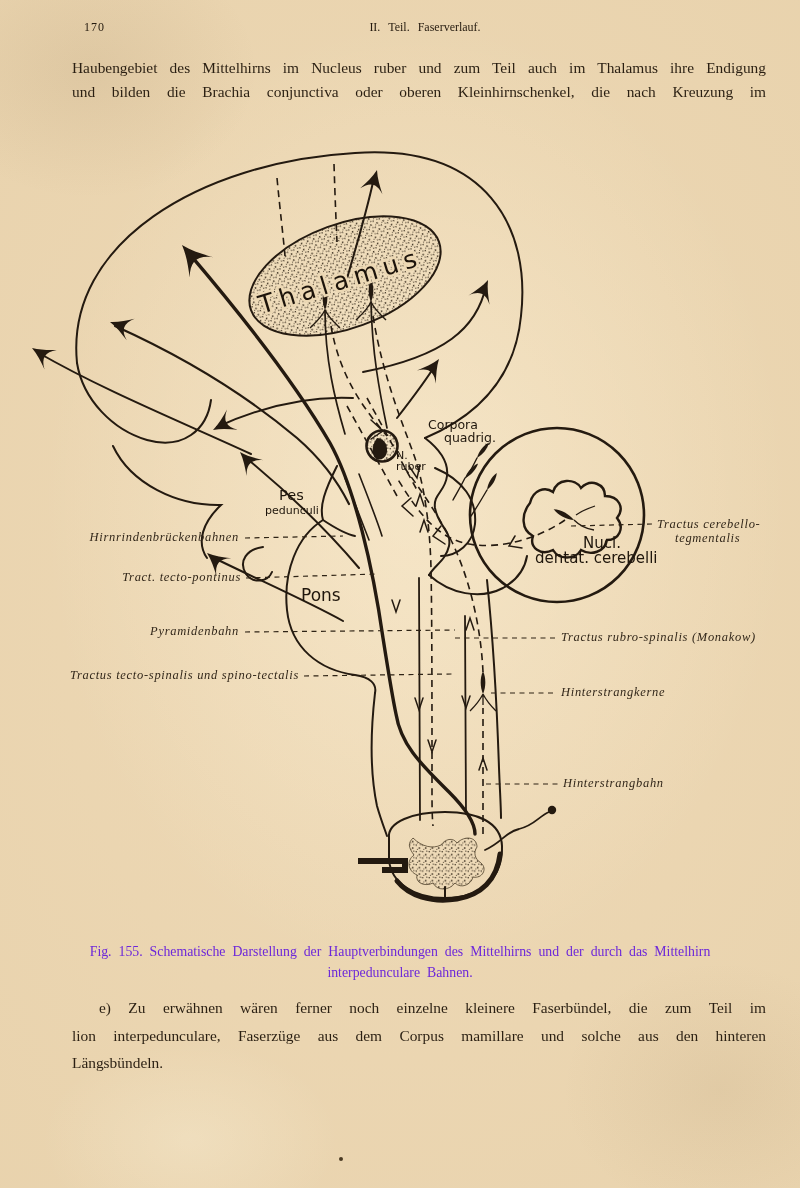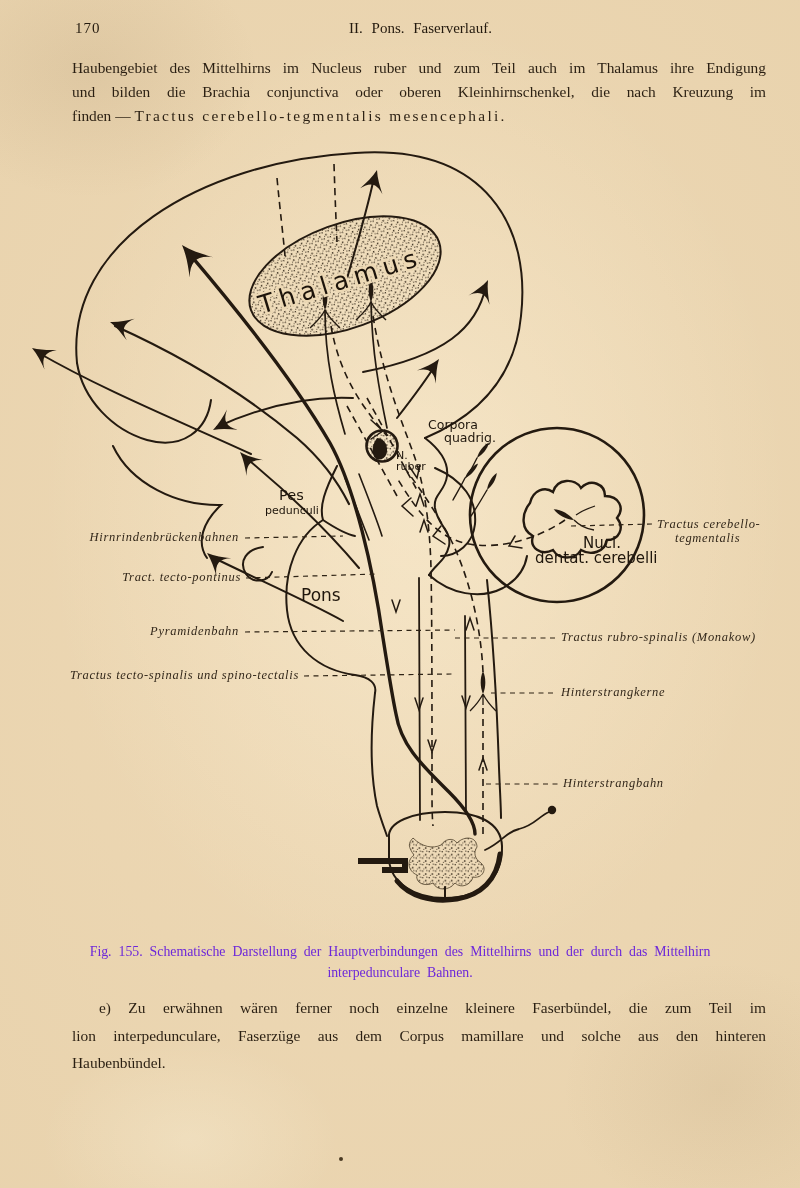--- a/index.html
+++ b/index.html
@@ -9,21 +9,21 @@
       radial-gradient(ellipse 620px 800px at 52% 42%, rgba(255,245,220,.45) 0%, rgba(255,245,220,0) 60%),
       radial-gradient(ellipse 1100px 1500px at 50% 50%, #eed9b6 0%, #e8d2ac 62%, #dcc49b 85%, #cdb186 100%);
     font-family:"Liberation Serif", serif;
     color:#241a0e;
   }
   .stain{position:absolute;border-radius:50%;pointer-events:none;}
   .stain1{left:-80px;top:-60px;width:340px;height:260px;background:radial-gradient(ellipse, rgba(120,90,50,.10), rgba(120,90,50,0) 70%);}
   .stain2{left:560px;top:960px;width:320px;height:260px;background:radial-gradient(ellipse, rgba(120,90,50,.08), rgba(120,90,50,0) 70%);}
   .stain3{left:40px;top:1040px;width:300px;height:200px;background:radial-gradient(ellipse, rgba(255,250,230,.25), rgba(255,250,230,0) 70%);}
 
-  .hdr{position:absolute;top:20px;left:75px;right:34px;height:22px;font-size:15px;}
+  .hdr{position:absolute;top:20px;left:84px;right:34px;height:22px;font-size:12px;}
   .pagenum{position:absolute;left:0;top:0;letter-spacing:1px;}
   .runtitle{position:absolute;left:0;right:0;text-align:center;word-spacing:5px;}
 
   .para{position:absolute;left:72px;width:694px;font-size:15.4px;color:#2a1f12;}
   .para-top{top:56px;line-height:24px;}
   .para-bottom{top:994px;line-height:27.5px;}
   .jline{text-align:justify;text-align-last:justify;}
   .lline{text-align:left;}
   .indent{text-indent:27px;}
   .sperr{letter-spacing:2.3px;}
@@ -44,27 +44,26 @@
 </style>
 </head>
 <body>
 
 <div class="stain stain1"></div>
 <div class="stain stain2"></div>
 <div class="stain stain3"></div>
 
 <div class="hdr">
   <span class="pagenum">170</span>
-  <span class="runtitle">II. Pons. Faserverlauf.</span>
+  <span class="runtitle">II. Teil. Faserverlauf.</span>
 </div>
 
 <div class="para para-top">
   <div class="jline">Haubengebiet des Mittelhirns im Nucleus ruber und zum Teil auch im Thalamus ihre Endigung</div>
   <div class="jline">und bilden die Brachia conjunctiva oder oberen Kleinhirnschenkel, die nach Kreuzung im</div>
-  <div class="lline"><span>finden — </span><span class="sperr">Tractus cerebello-tegmentalis mesencephali.</span></div>
 </div>
 
 <div class="figwrap">
 <svg width="750" height="782" viewBox="0 0 750 782">
   <defs>
     <pattern id="stip" width="6.5" height="6.5" patternUnits="userSpaceOnUse">
       <circle cx="1.2" cy="1.6" r=".75" fill="#2b2012"></circle>
       <circle cx="4.3" cy="4.6" r=".8" fill="#2b2012"></circle>
       <circle cx="5.4" cy="1.1" r=".6" fill="#2b2012"></circle>
       <circle cx="2.4" cy="5.8" r=".55" fill="#2b2012"></circle>
@@ -226,16 +225,16 @@
 </div>
 
 <div class="caption">
   <div>Fig. 155.  Schematische Darstellung der Hauptverbindungen des Mittelhirns und der durch das Mittelhirn</div>
   <div>interpedunculare Bahnen.</div>
 </div>
 
 <div class="para para-bottom">
   <div class="jline indent">e) Zu erwähnen wären ferner noch einzelne kleinere Faserbündel, die zum Teil im</div>
   <div class="jline">lion interpedunculare, Faserzüge aus dem Corpus mamillare und solche aus den hinteren</div>
-  <div class="lline">Haubenbündel.</div>
+  <div class="lline">Längsbündeln.</div>
 </div>
 
 <div class="printdot"></div>
 
 </body></html>

